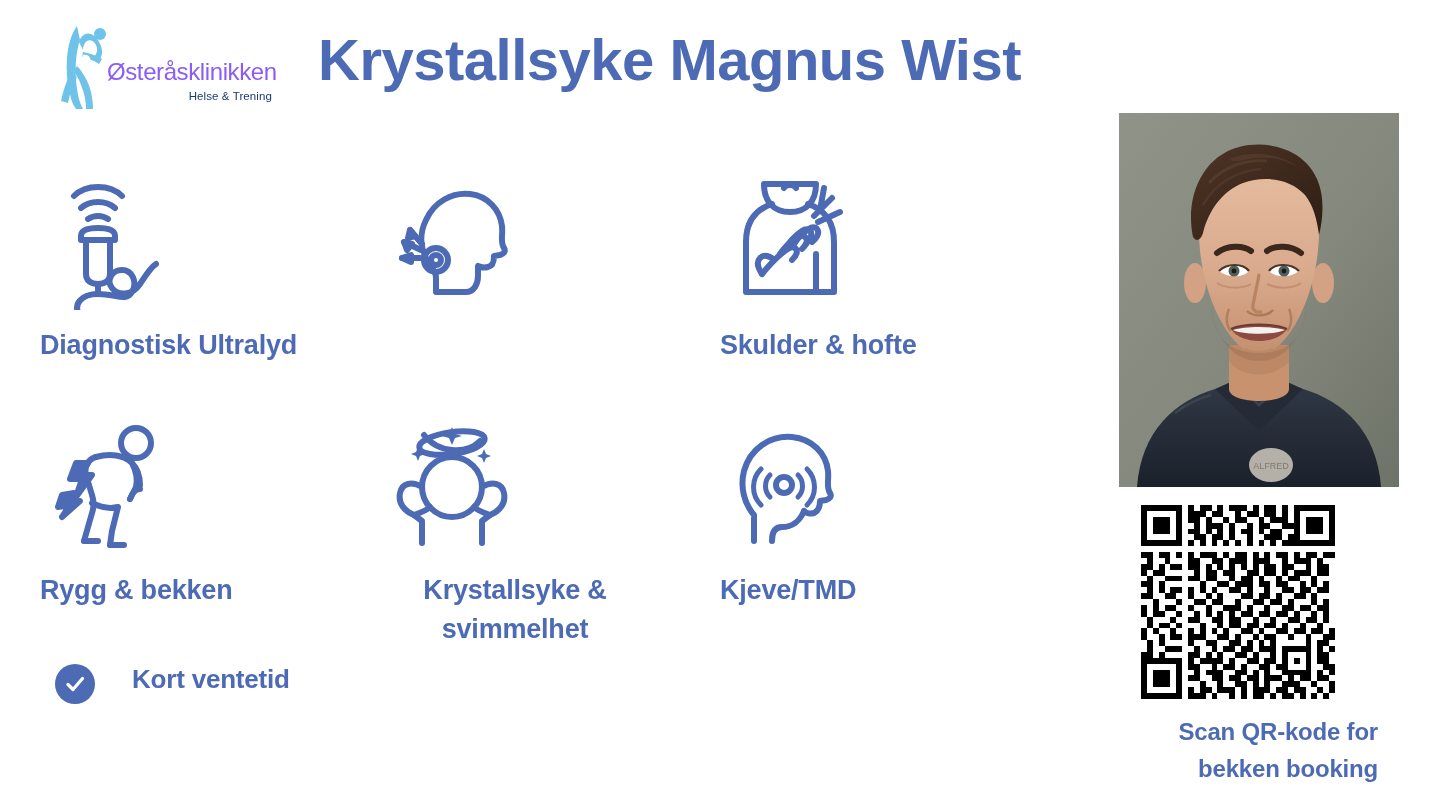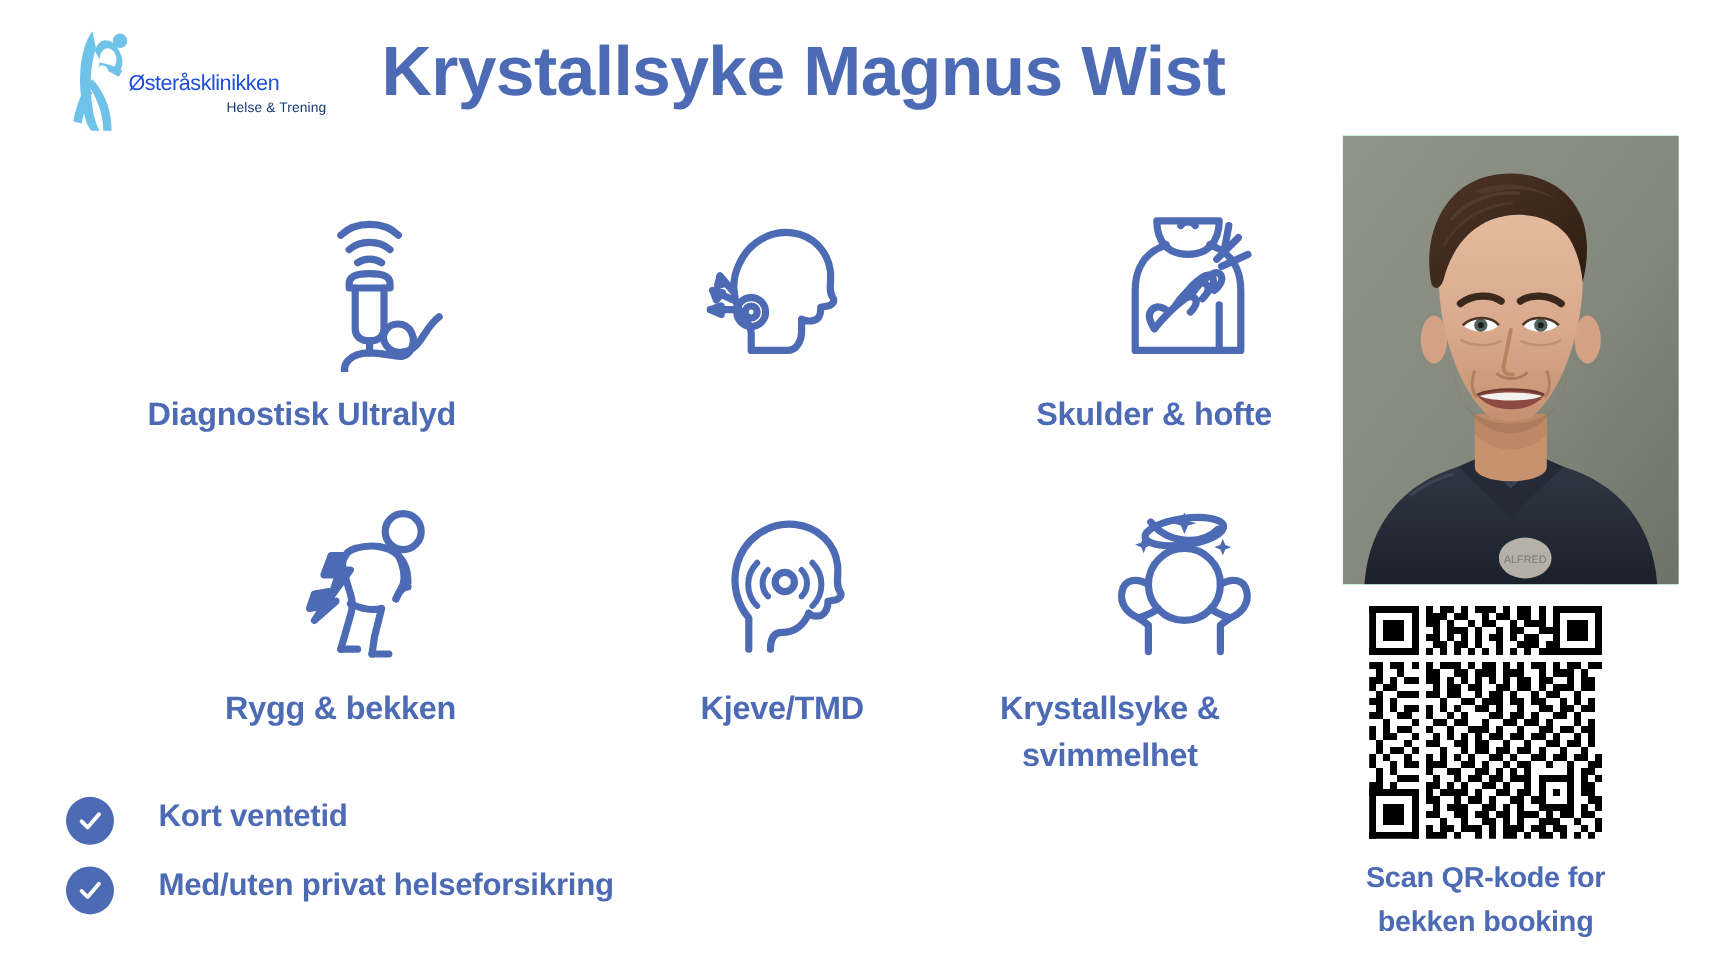--- a/index.html
+++ b/index.html
@@ -32,23 +32,23 @@
     height: 88px;
   }
   #logo-wordmark {
     position: absolute;
     left: 52px;
     top: 38px;
     width: 165px;
     text-align: left;
   }
   #logo-name {
-    font-size: 18px;
+    font-size: 24px;
     font-weight: 400;
-    color: #1d4ed8;
+    color: #8b5cf6;
     letter-spacing: -0.4px;
     line-height: 1;
     white-space: nowrap;
   }
   #logo-tagline {
     font-size: 11.5px;
     font-weight: 400;
     color: #1b3a73;
     letter-spacing: 0.1px;
     text-align: right;
@@ -75,21 +75,21 @@
     left: 40px;
     top: 170px;
     width: 1020px;
     display: grid;
     grid-template-columns: repeat(3, 1fr);
     grid-template-rows: 245px 245px;
   }
   .service-cell {
     display: flex;
     flex-direction: column;
-    align-items: flex-end;
+    align-items: flex-start;
     justify-content: flex-start;
   }
   .service-icon {
     height: 140px;
     display: flex;
     align-items: center;
     justify-content: center;
   }
   .service-icon svg {
     display: block;
@@ -148,21 +148,21 @@
     margin-left: 21px;
   }
   #portrait svg { display: block; }
 
   
   #qr-block {
     position: absolute;
     left: 1098px;
     top: 505px;
     width: 280px;
-    text-align: center;
+    text-align: right;
   }
   #qr-code {
     width: 194px;
     height: 194px;
     margin: 0 auto;
     background: #ffffff;
     display: block;
   }
   #qr-caption {
     margin-top: 14px;
@@ -260,69 +260,61 @@
         <path d="M44 126 L58 126 M70 130 L84 130"></path>
         <path d="M36 48 L48 48 L40 60 L52 60 L36 82 L42 64 L30 64 Z" fill="#4d6ab5"></path>
         <path d="M22 80 L34 78 L28 88 L40 86 L22 102 L30 90 L18 92 Z" fill="#4d6ab5"></path>
       </svg>
     </div>
     <div class="service-label">Rygg &amp; bekken</div>
   </div>
 
   <div class="service-cell">
     <div class="service-icon">
-      <svg width="130" height="140" viewBox="0 0 130 140" fill="none" stroke="#4d6ab5" stroke-width="6" stroke-linecap="round" stroke-linejoin="round">
-        <path d="M34 126 L34 100 C24 88 20 72 24 56 C30 34 50 20 72 22 C92 24 106 38 108 56 C109 66 106 72 110 78 C112 81 110 84 106 85 L100 86 C100 92 98 96 94 98 C90 99 86 98 84 96"></path>
-        <path d="M84 96 C80 106 72 112 62 112 C56 112 52 116 52 126"></path>
-        <circle cx="64" cy="70" r="8"></circle>
-        <path d="M50 60 C44 66 44 76 50 82" stroke-width="5"></path>
-        <path d="M41 54 C31 64 31 80 41 90" stroke-width="5"></path>
-        <path d="M78 60 C84 66 84 76 78 82" stroke-width="5"></path>
-        <path d="M87 54 C97 64 97 80 87 90" stroke-width="5"></path>
-      </svg>
-    </div>
-    <div class="service-label">Kjeve/TMD</div>
-  </div>
-
-  <div class="service-cell">
-    <div class="service-icon">
       <svg width="145" height="140" viewBox="0 0 145 140" fill="none" stroke="#4d6ab5" stroke-width="6" stroke-linecap="round" stroke-linejoin="round">
         <circle cx="72" cy="72" r="30"></circle>
         <path d="M42 72 C32 66 22 68 20 78 C18 88 24 96 34 100 L42 106 L42 128"></path>
         <path d="M34 100 C40 98 46 96 50 92"></path>
         <path d="M102 72 C112 66 122 68 124 78 C126 88 120 96 110 100 L102 106 L102 128"></path>
         <path d="M110 100 C104 98 98 96 94 92"></path>
         <ellipse cx="72" cy="28" rx="33" ry="11" transform="rotate(-8 72 28)"></ellipse>
         <path d="M44 20 C58 38 86 40 100 26"></path>
         <path d="M72 12 L75 19 L82 21 L75 23 L72 30 L69 23 L62 21 L69 19 Z" fill="#4d6ab5" stroke="none"></path>
         <path d="M38 32 L40 37 L45 39 L40 41 L38 46 L36 41 L31 39 L36 37 Z" fill="#4d6ab5" stroke="none"></path>
         <path d="M104 34 L106 39 L111 41 L106 43 L104 48 L102 43 L97 41 L102 39 Z" fill="#4d6ab5" stroke="none"></path>
       </svg>
     </div>
     <div class="service-label">Krystallsyke &amp; svimmelhet</div>
   </div>
 
+  <div class="service-cell">
+    <div class="service-icon">
+      <svg width="130" height="140" viewBox="0 0 130 140" fill="none" stroke="#4d6ab5" stroke-width="6" stroke-linecap="round" stroke-linejoin="round">
+        <path d="M34 126 L34 100 C24 88 20 72 24 56 C30 34 50 20 72 22 C92 24 106 38 108 56 C109 66 106 72 110 78 C112 81 110 84 106 85 L100 86 C100 92 98 96 94 98 C90 99 86 98 84 96"></path>
+        <path d="M84 96 C80 106 72 112 62 112 C56 112 52 116 52 126"></path>
+        <circle cx="64" cy="70" r="8"></circle>
+        <path d="M50 60 C44 66 44 76 50 82" stroke-width="5"></path>
+        <path d="M41 54 C31 64 31 80 41 90" stroke-width="5"></path>
+        <path d="M78 60 C84 66 84 76 78 82" stroke-width="5"></path>
+        <path d="M87 54 C97 64 97 80 87 90" stroke-width="5"></path>
+      </svg>
+    </div>
+    <div class="service-label">Kjeve/TMD</div>
+  </div>
+
 </div>
 
 <div id="benefits">
   <div class="benefit-row">
     <span class="benefit-check">
       <svg width="24" height="24" viewBox="0 0 24 24" fill="none" stroke="#ffffff" stroke-width="3.2" stroke-linecap="round" stroke-linejoin="round">
         <path d="M5 12.5 L10 17.5 L19.5 6.5"></path>
       </svg>
     </span>
     <span class="benefit-label">Kort ventetid</span>
-  </div>
-  <div class="benefit-row">
-    <span class="benefit-check">
-      <svg width="24" height="24" viewBox="0 0 24 24" fill="none" stroke="#ffffff" stroke-width="3.2" stroke-linecap="round" stroke-linejoin="round">
-        <path d="M5 12.5 L10 17.5 L19.5 6.5"></path>
-      </svg>
-    </span>
-    <span class="benefit-label">Med/uten privat helseforsikring</span>
   </div>
 </div>
 
 <div id="portrait">
   <svg width="280" height="374" viewBox="0 0 280 374">
     <defs>
       <linearGradient id="bgGrad" x1="0" y1="0" x2="1" y2="1">
         <stop offset="0%" stop-color="#8f9388"></stop>
         <stop offset="55%" stop-color="#85897d"></stop>
         <stop offset="100%" stop-color="#6e7367"></stop>

